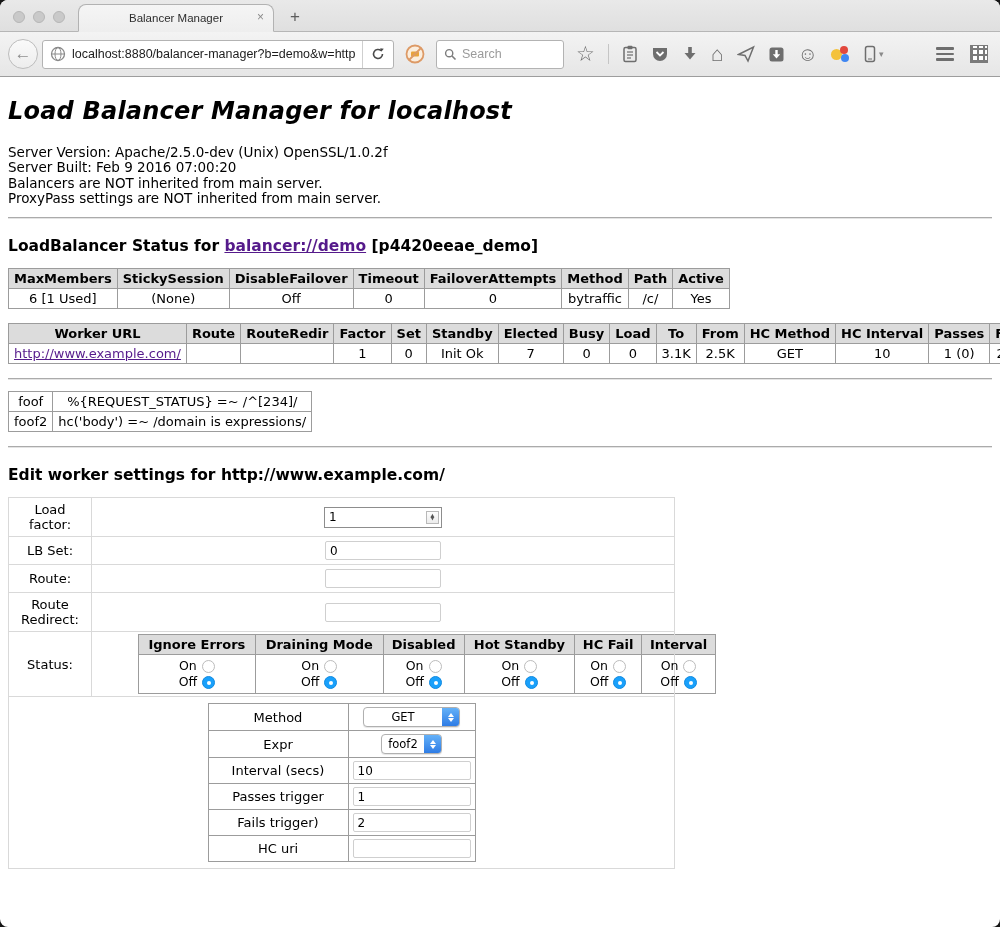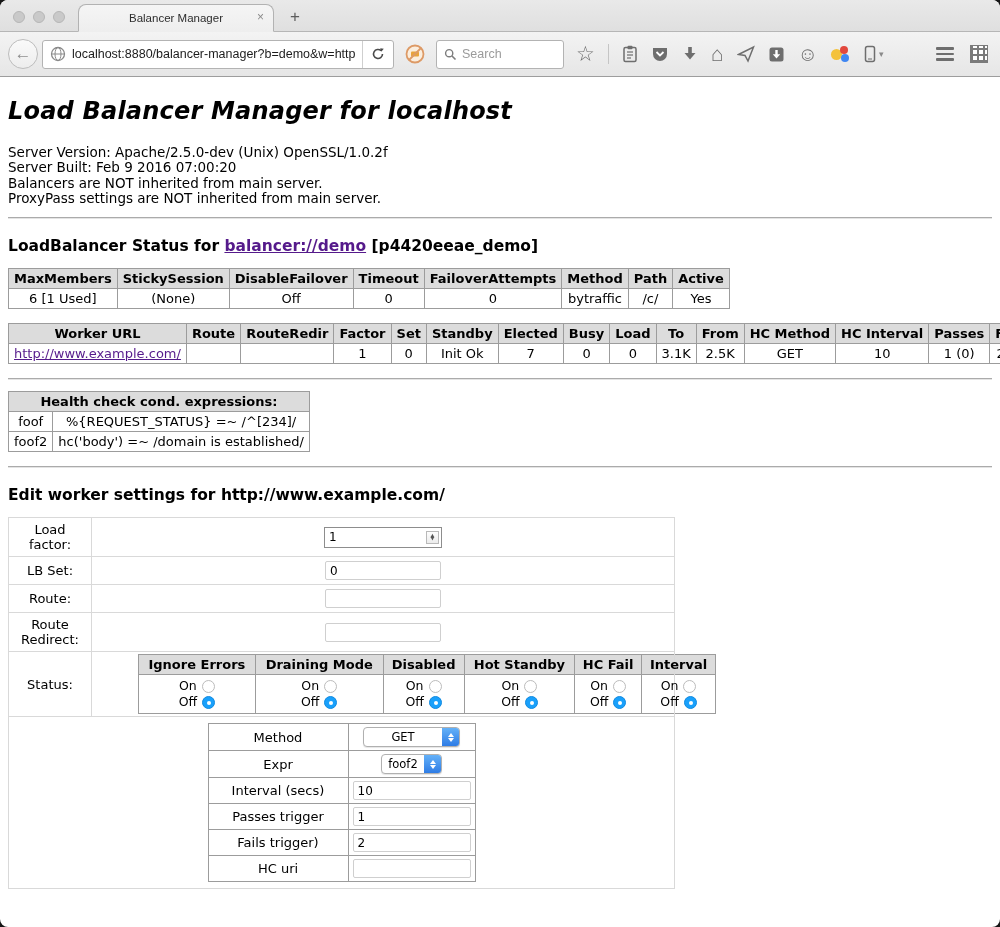--- a/index.html
+++ b/index.html
@@ -326,30 +326,27 @@
         <td>2 (0)</td>
 
       </tr>
     </tbody>
       </table>
 
     <hr class="rule">
 
     <table class="data" style="margin-top:2px;">
       <tbody>
-          <tr>
-        <th colspan="2">Health check cond. expressions:</th>
-      </tr>
       <tr>
         <td>foof</td>
         <td class="cell-left">%{REQUEST_STATUS} =~ /^[234]/</td>
       </tr>
       <tr>
         <td>foof2</td>
-        <td class="cell-left">hc('body') =~ /domain is established/</td>
+        <td class="cell-left">hc('body') =~ /domain is expressions/</td>
       </tr>
     </tbody>
       </table>
 
     <hr class="rule">
 
     <h3 class="sect">Edit worker settings for http://www.example.com/</h3>
 
     <table class="form">
       <tbody>

